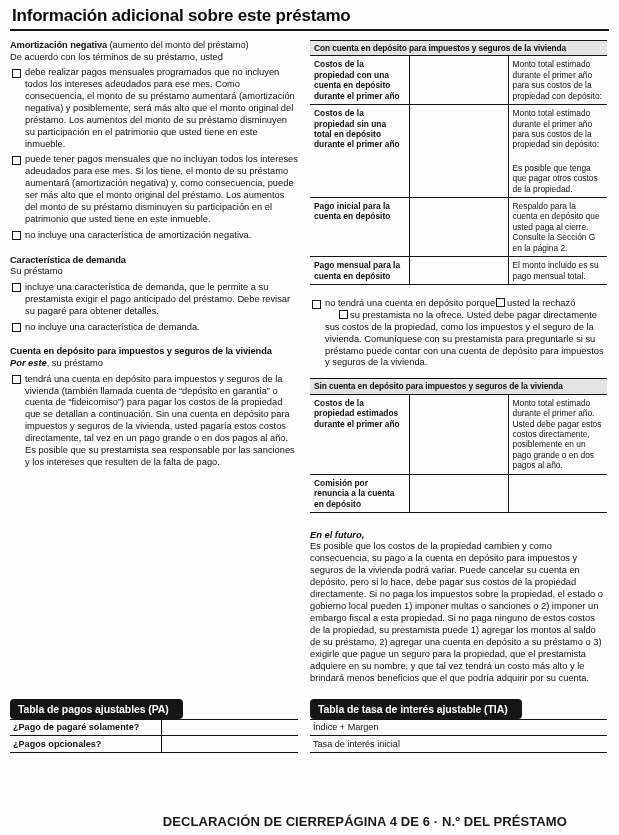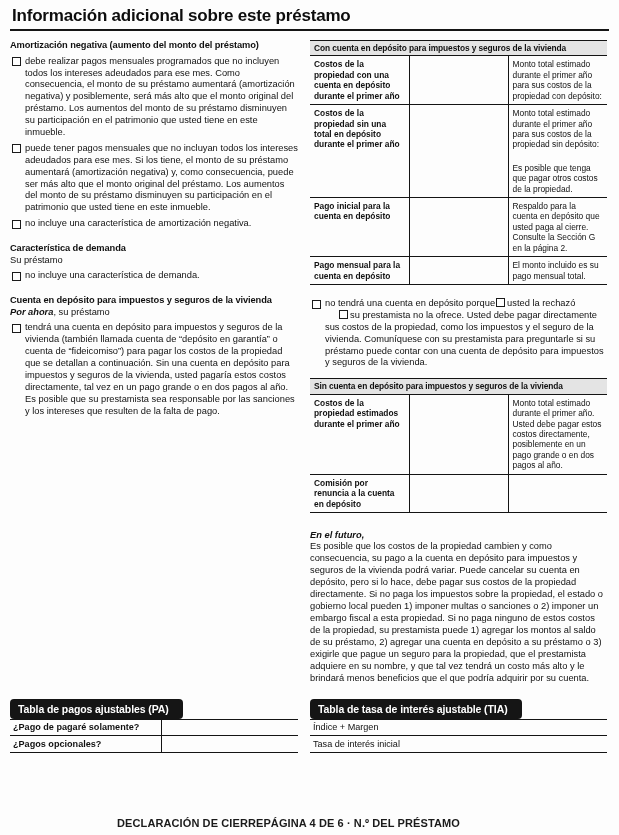--- a/index.html
+++ b/index.html
@@ -67,21 +67,21 @@
   .col-right { width: 297px; flex: 0 0 297px; }
 
   
   .h-bold {
     font-size: 9.3px;
     font-weight: bold;
     line-height: 1.25;
     margin: 0;
     letter-spacing: -0.1px;
   }
-  .h-bold .reg { font-weight: bold; }
+  .h-bold .reg { font-weight: normal; }
   .sub-line {
     font-size: 9.3px;
     line-height: 1.25;
     margin: 0 0 3px 0;
   }
   .sub-line .ital-bold { font-style: italic; font-weight: bold; }
 
   .cb-item {
     display: flex;
     align-items: flex-start;
@@ -200,22 +200,22 @@
   .ttable tr:last-child td { border-bottom: 1.8px solid #141414; }
   .ttable-top td { border-top: 1.8px solid #141414; }
 
   
   .footer {
     position: absolute;
     left: 10px;
     right: 10px;
     bottom: 6px;
     display: flex;
-    justify-content: center;
-    font-size: 11px;
+    justify-content: flex-end;
+    font-size: 13px;
     font-weight: bold;
     letter-spacing: 0.1px;
     color: #1a1a1a;
   }
   .footer .right { padding-right: 42px; }
 </style>
 </head>
 <body>
 
 <div id="page">
@@ -223,20 +223,21 @@
   <div class="doc-title">Información adicional sobre este préstamo</div>
   <div class="title-rule"></div>
 
 
   <div class="cols">
 
     <div class="col-left">
 
       <div>
         <p class="h-bold"><span>Amortización negativa</span><span class="reg"> (aumento del monto del préstamo)</span></p>
+        <p class="sub-line">De acuerdo con los términos de su préstamo, usted</p>
 
         <div class="cb-item">
           <span class="cb"></span>
           <span class="cb-txt">debe realizar pagos mensuales programados que no incluyen todos los intereses adeudados para ese mes. Como consecuencia, el monto de su préstamo aumentará (amortización negativa) y posiblemente, será más alto que el monto original del préstamo. Los aumentos del monto de su préstamo disminuyen su participación en el patrimonio que usted tiene en este inmueble.</span>
         </div>
         <div class="cb-item">
           <span class="cb"></span>
           <span class="cb-txt">puede tener pagos mensuales que no incluyan todos los intereses adeudados para ese mes. Si los tiene, el monto de su préstamo aumentará (amortización negativa) y, como consecuencia, puede ser más alto que el monto original del préstamo. Los aumentos del monto de su préstamo disminuyen su participación en el patrimonio que usted tiene en este inmueble.</span>
         </div>
         <div class="cb-item">
@@ -246,29 +247,33 @@
       </div>
 
       <div class="gap-md"></div>
 
       <div>
         <p class="h-bold">Característica de demanda</p>
         <p class="sub-line">Su préstamo</p>
 
         <div class="cb-item">
           <span class="cb"></span>
+          <span class="cb-txt">incluye una característica de demanda, que le permite a su prestamista exigir el pago anticipado del préstamo. Debe revisar su pagaré para obtener detalles.</span>
+        </div>
+        <div class="cb-item">
+          <span class="cb"></span>
           <span class="cb-txt">no incluye una característica de demanda.</span>
         </div>
       </div>
 
       <div class="gap-md"></div>
 
       <div>
         <p class="h-bold">Cuenta en depósito para impuestos y seguros de la vivienda</p>
-        <p class="sub-line"><span class="ital-bold">Por ahora</span><span>, su préstamo</span></p>
+        <p class="sub-line"><span class="ital-bold">Por este</span><span>, su préstamo</span></p>
 
         <div class="cb-item">
           <span class="cb"></span>
           <span class="cb-txt">tendrá una cuenta en depósito para impuestos y seguros de la vivienda (también llamada cuenta de “depósito en garantía” o cuenta de “fideicomiso”) para pagar los costos de la propiedad que se detallan a continuación. Sin una cuenta en depósito para impuestos y seguros de la vivienda, usted pagaría estos costos directamente, tal vez en un pago grande o en dos pagos al año. Es posible que su prestamista sea responsable por las sanciones y los intereses que resulten de la falta de pago.</span>
         </div>
       </div>
 
     </div>
 
     <div class="col-right">

